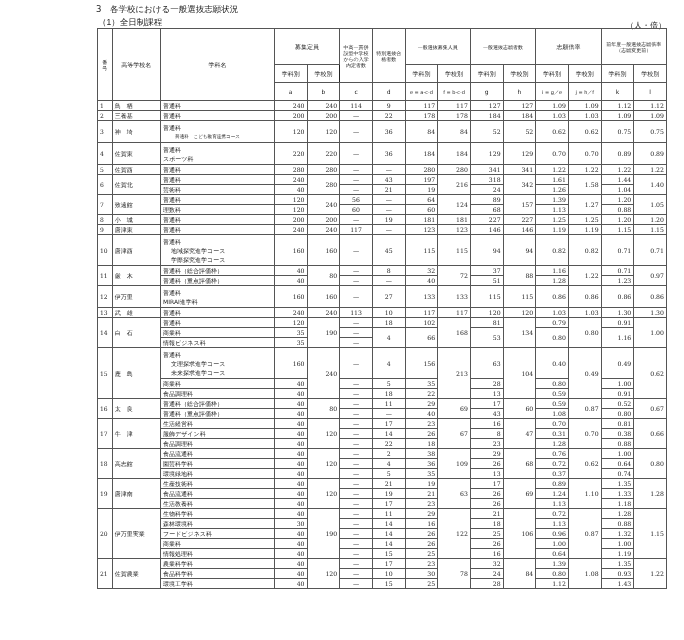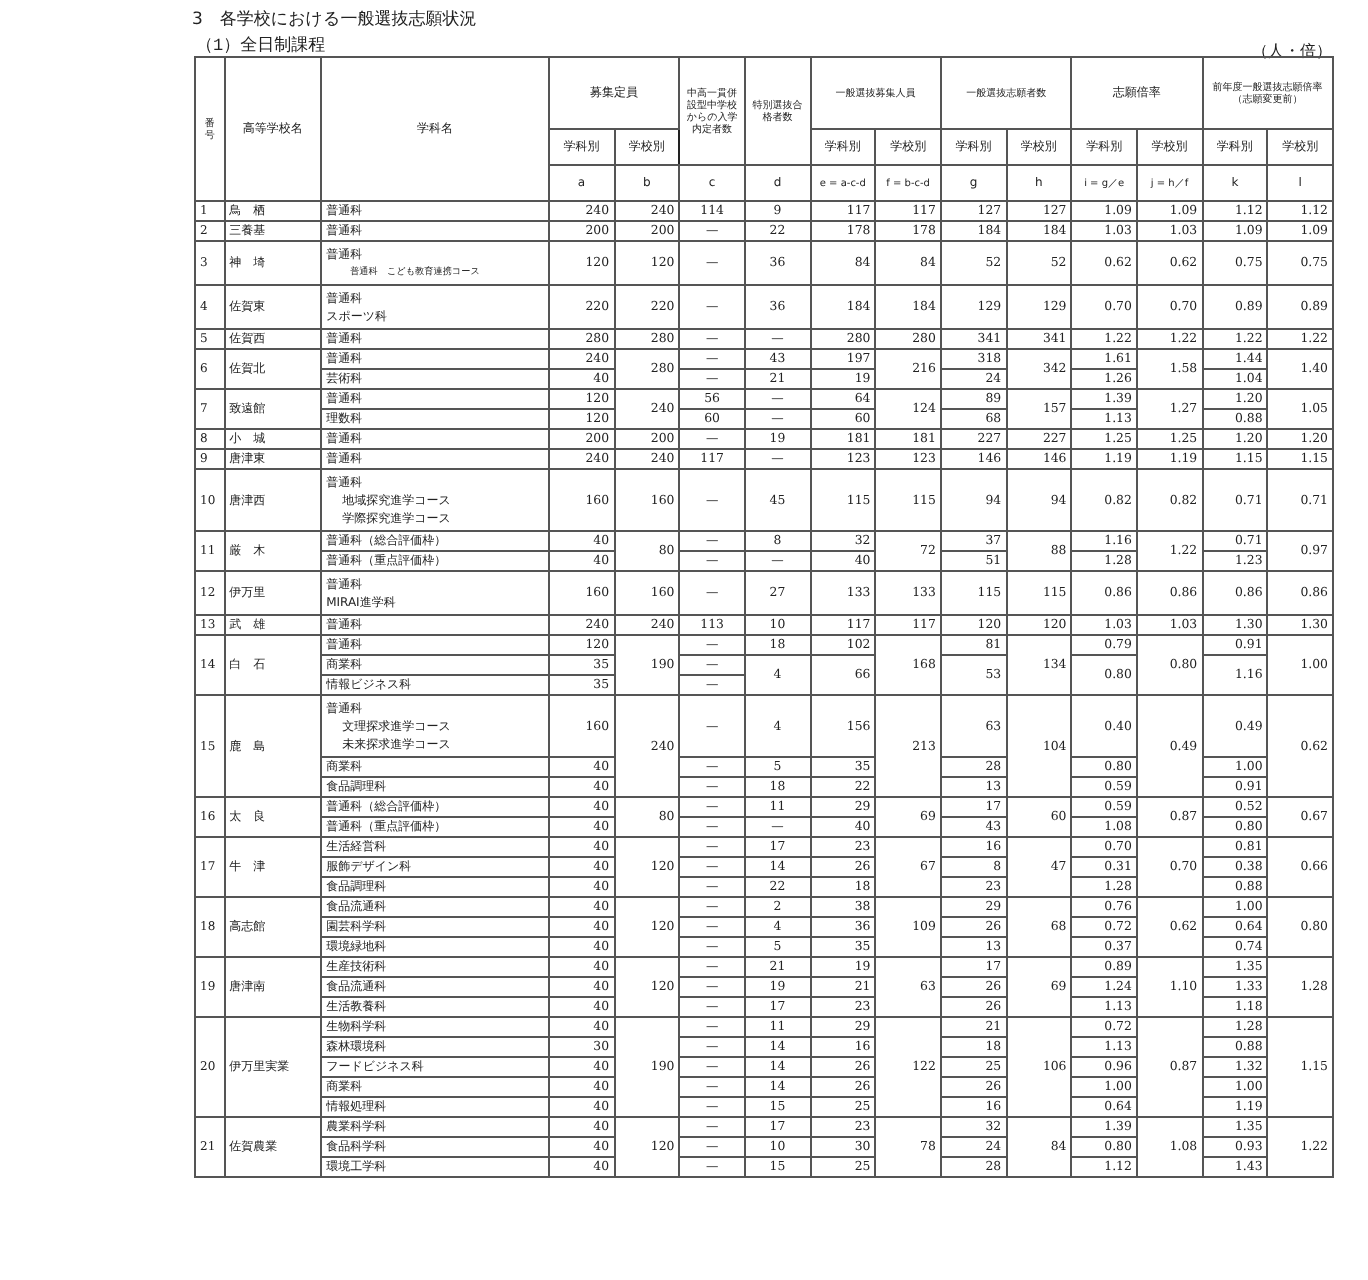--- a/index.html
+++ b/index.html
@@ -1,19 +1,19 @@
 <!DOCTYPE html>
 <html><head>
 <meta charset="utf-8">
 <style>
   html, body { margin: 0; padding: 0; background: #ffffff; }
   body { width: 684px; height: 640px; position: relative; overflow: hidden;
          font-family: "DejaVu Serif", "Liberation Serif", serif; color: #222; }
   .title { position: absolute; left: 96px; top: 4px; font-size: 8.5px; font-family: "DejaVu Sans", sans-serif; }
-  .subtitle { position: absolute; left: 98px; top: 17px; font-size: 8.5px; font-family: Liberation Mono, monospace; }
+  .subtitle { position: absolute; left: 98px; top: 17px; font-size: 8.5px; font-family: Liberation Sans, sans-serif; }
   .unit { position: absolute; left: 626px; top: 20px; font-size: 8px; font-family: "DejaVu Sans", sans-serif; }
   table { position: absolute; left: 97px; top: 28px; border-collapse: collapse; table-layout: fixed;
           width: 570px; font-size: 6.2px; }
   td, th { border: 0.6px solid #555; padding: 0 2px; overflow: hidden; white-space: nowrap; line-height: 9px; font-weight: normal; }
   table { border: 1.4px solid #222; }
   th { text-align: center; font-family: "DejaVu Sans", sans-serif; font-size: 6px; }
   th.small { font-size: 5px; line-height: 6px; white-space: normal; }
   td.num { text-align: right; font-family: "DejaVu Serif", serif; }
   td.cen { text-align: center; }
   td.txt { text-align: left; font-family: "DejaVu Sans", sans-serif; font-size: 6px; }

